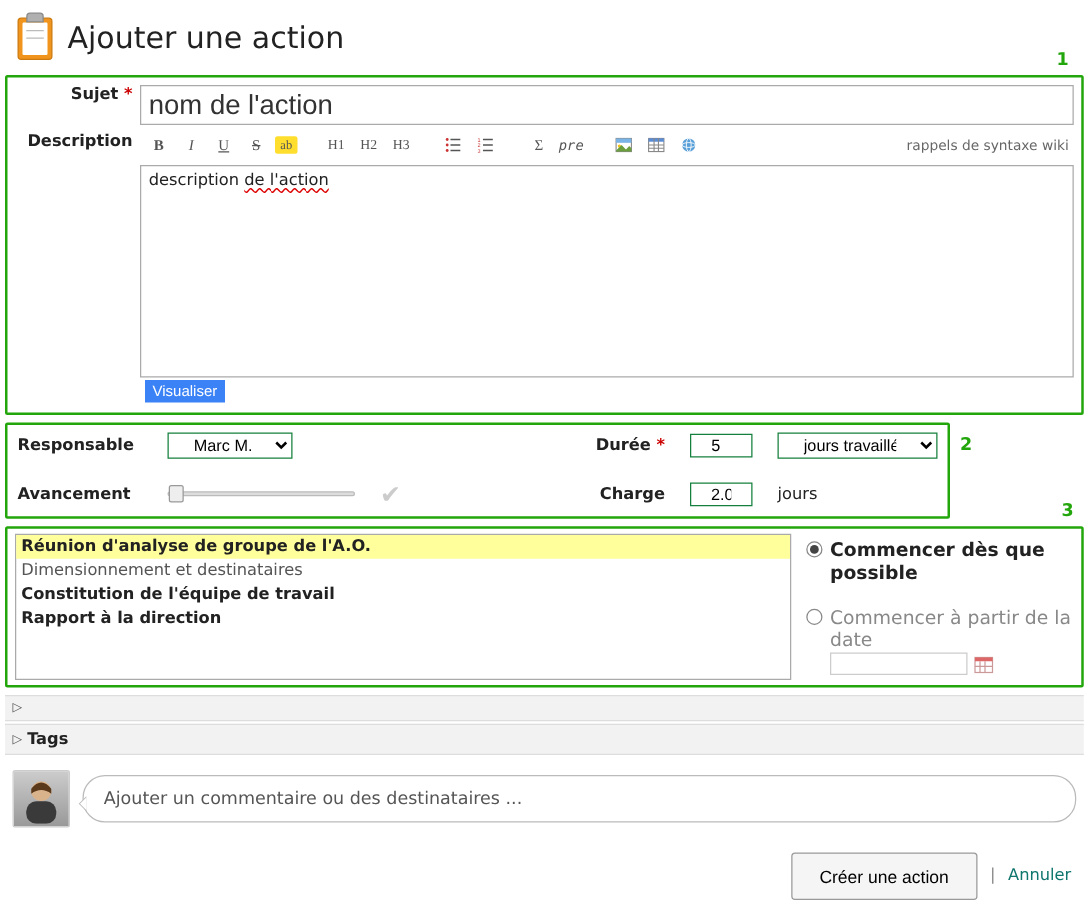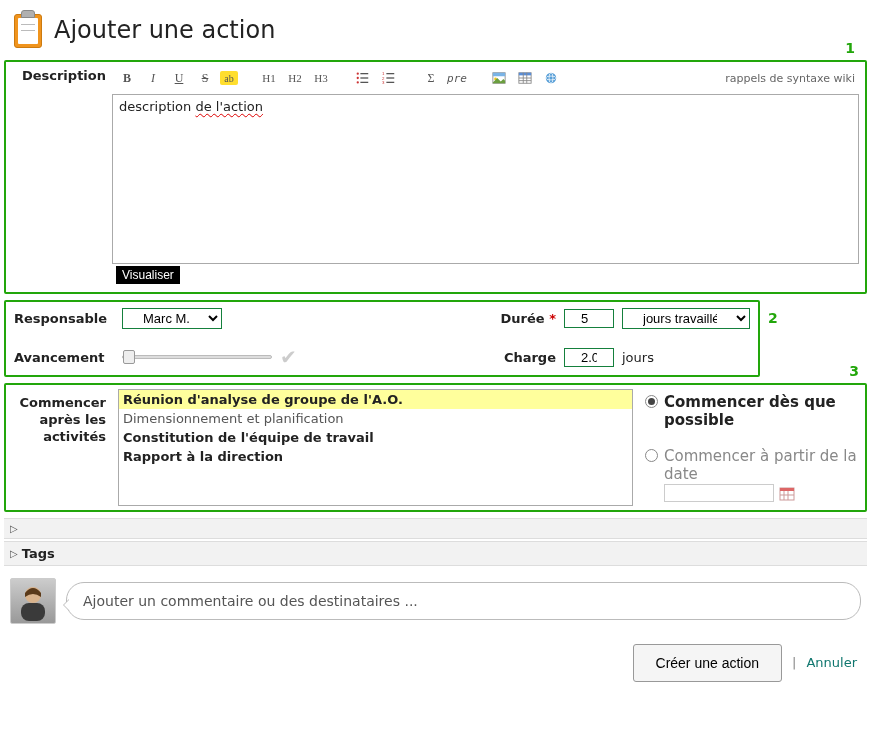--- a/index.html
+++ b/index.html
@@ -121,32 +121,32 @@
     margin: 0 6px 0 0;
     border:1px solid #aaa;
     height: 170px;
     padding: 4px 6px;
     font-size: 13px;
     resize: none;
   }
   .spellerr { text-decoration: underline wavy #d00 1px; text-underline-offset:2px;}
   .viz-btn {
     display:inline-block;
-    background:#000000;
+    background:#3b82f6;
     color:#fff;
     font-size:12px;
     padding:2px 6px;
     margin: 2px 0 4px 110px;
     border:none;
     cursor:pointer;
   }
 
   
   .box2 { padding: 6px 8px; display:flex; gap:6px; flex-wrap:wrap; width: 756px;}
-  .field { display:flex; align-items:center; gap:8px; }
+  .field { display:flex; align-items:center; gap:20px; }
   .flabel { font-weight:bold; font-size:13px; }
   select, input[type=text].small {
     border:1px solid #15803d; padding:1px 16px; font-size:13px; background:#fff;
   }
   .slider-track {
     width:150px; height:4px; background:#ddd; border:1px solid #bbb; position:relative; border-radius:2px;
   }
   .slider-thumb {
     width:12px; height:14px; background:#eee; border:1px solid #999; border-radius:2px;
     position:absolute; top:-6px; left:0;
@@ -216,20 +216,26 @@
     <div class="board"></div>
       <div class="paper"></div>
       <div class="clip"></div>
   </div>
   <h1>Ajouter une action</h1>
 </div>
 
 <div class="green-box" style="padding-bottom:4px;">
   <span class="green-num" style="top:-22px; right:10px;">1</span>
 
+  <div class="row">
+    <div class="lbl">
+      <span>Sujet</span> <span class="req">*</span>
+    </div>
+    <input class="big-input" value="nom de l'action" style="">
+  </div>
 
   <div class="row">
     <div class="lbl">Description</div>
     <div class="toolbar">
       <span class="tbtn bold">B</span>
       <span class="tbtn ital">I</span>
       <span class="tbtn und">U</span>
       <span class="tbtn strike">S</span>
       <span class="tbtn hl">ab</span>
       <span class="tgap"></span>
@@ -329,28 +335,23 @@
     <span class="flabel">Charge</span>
     <input type="text" class="small" style="width: 50px;" value="2.0">
     <span style="width:128px;">jours</span>
   </div>
 </div>
 <span class="green-num" style="top:10px; left:764px;">2</span>
 </div>
 
 <div class="green-box box3">
   <span class="green-num" style="top:-22px; right:6px;">3</span>
-  <div class="lbl" style="width:100px; line-height:1.3;">
-    <div>Commencer</div>
-    <div>après les</div>
-    <div>activités</div>
-  </div>
   <div class="listbox">
     <div class="item sel">Réunion d'analyse de groupe de l'A.O.</div>
-    <div class="item light">Dimensionnement et planification</div>
+    <div class="item light">Dimensionnement et destinataires</div>
     <div class="item">Constitution de l'équipe de travail</div>
     <div class="item">Rapport à la direction</div>
     <div style="height:18px;"></div>
   </div>
   <div class="start-opts">
     <div class="opt">
       <span class="radio checked"></span>
       <span style="font-weight:bold;">Commencer dès que possible</span>
     </div>
     <div class="opt disabled" style="margin-top:18px;">

